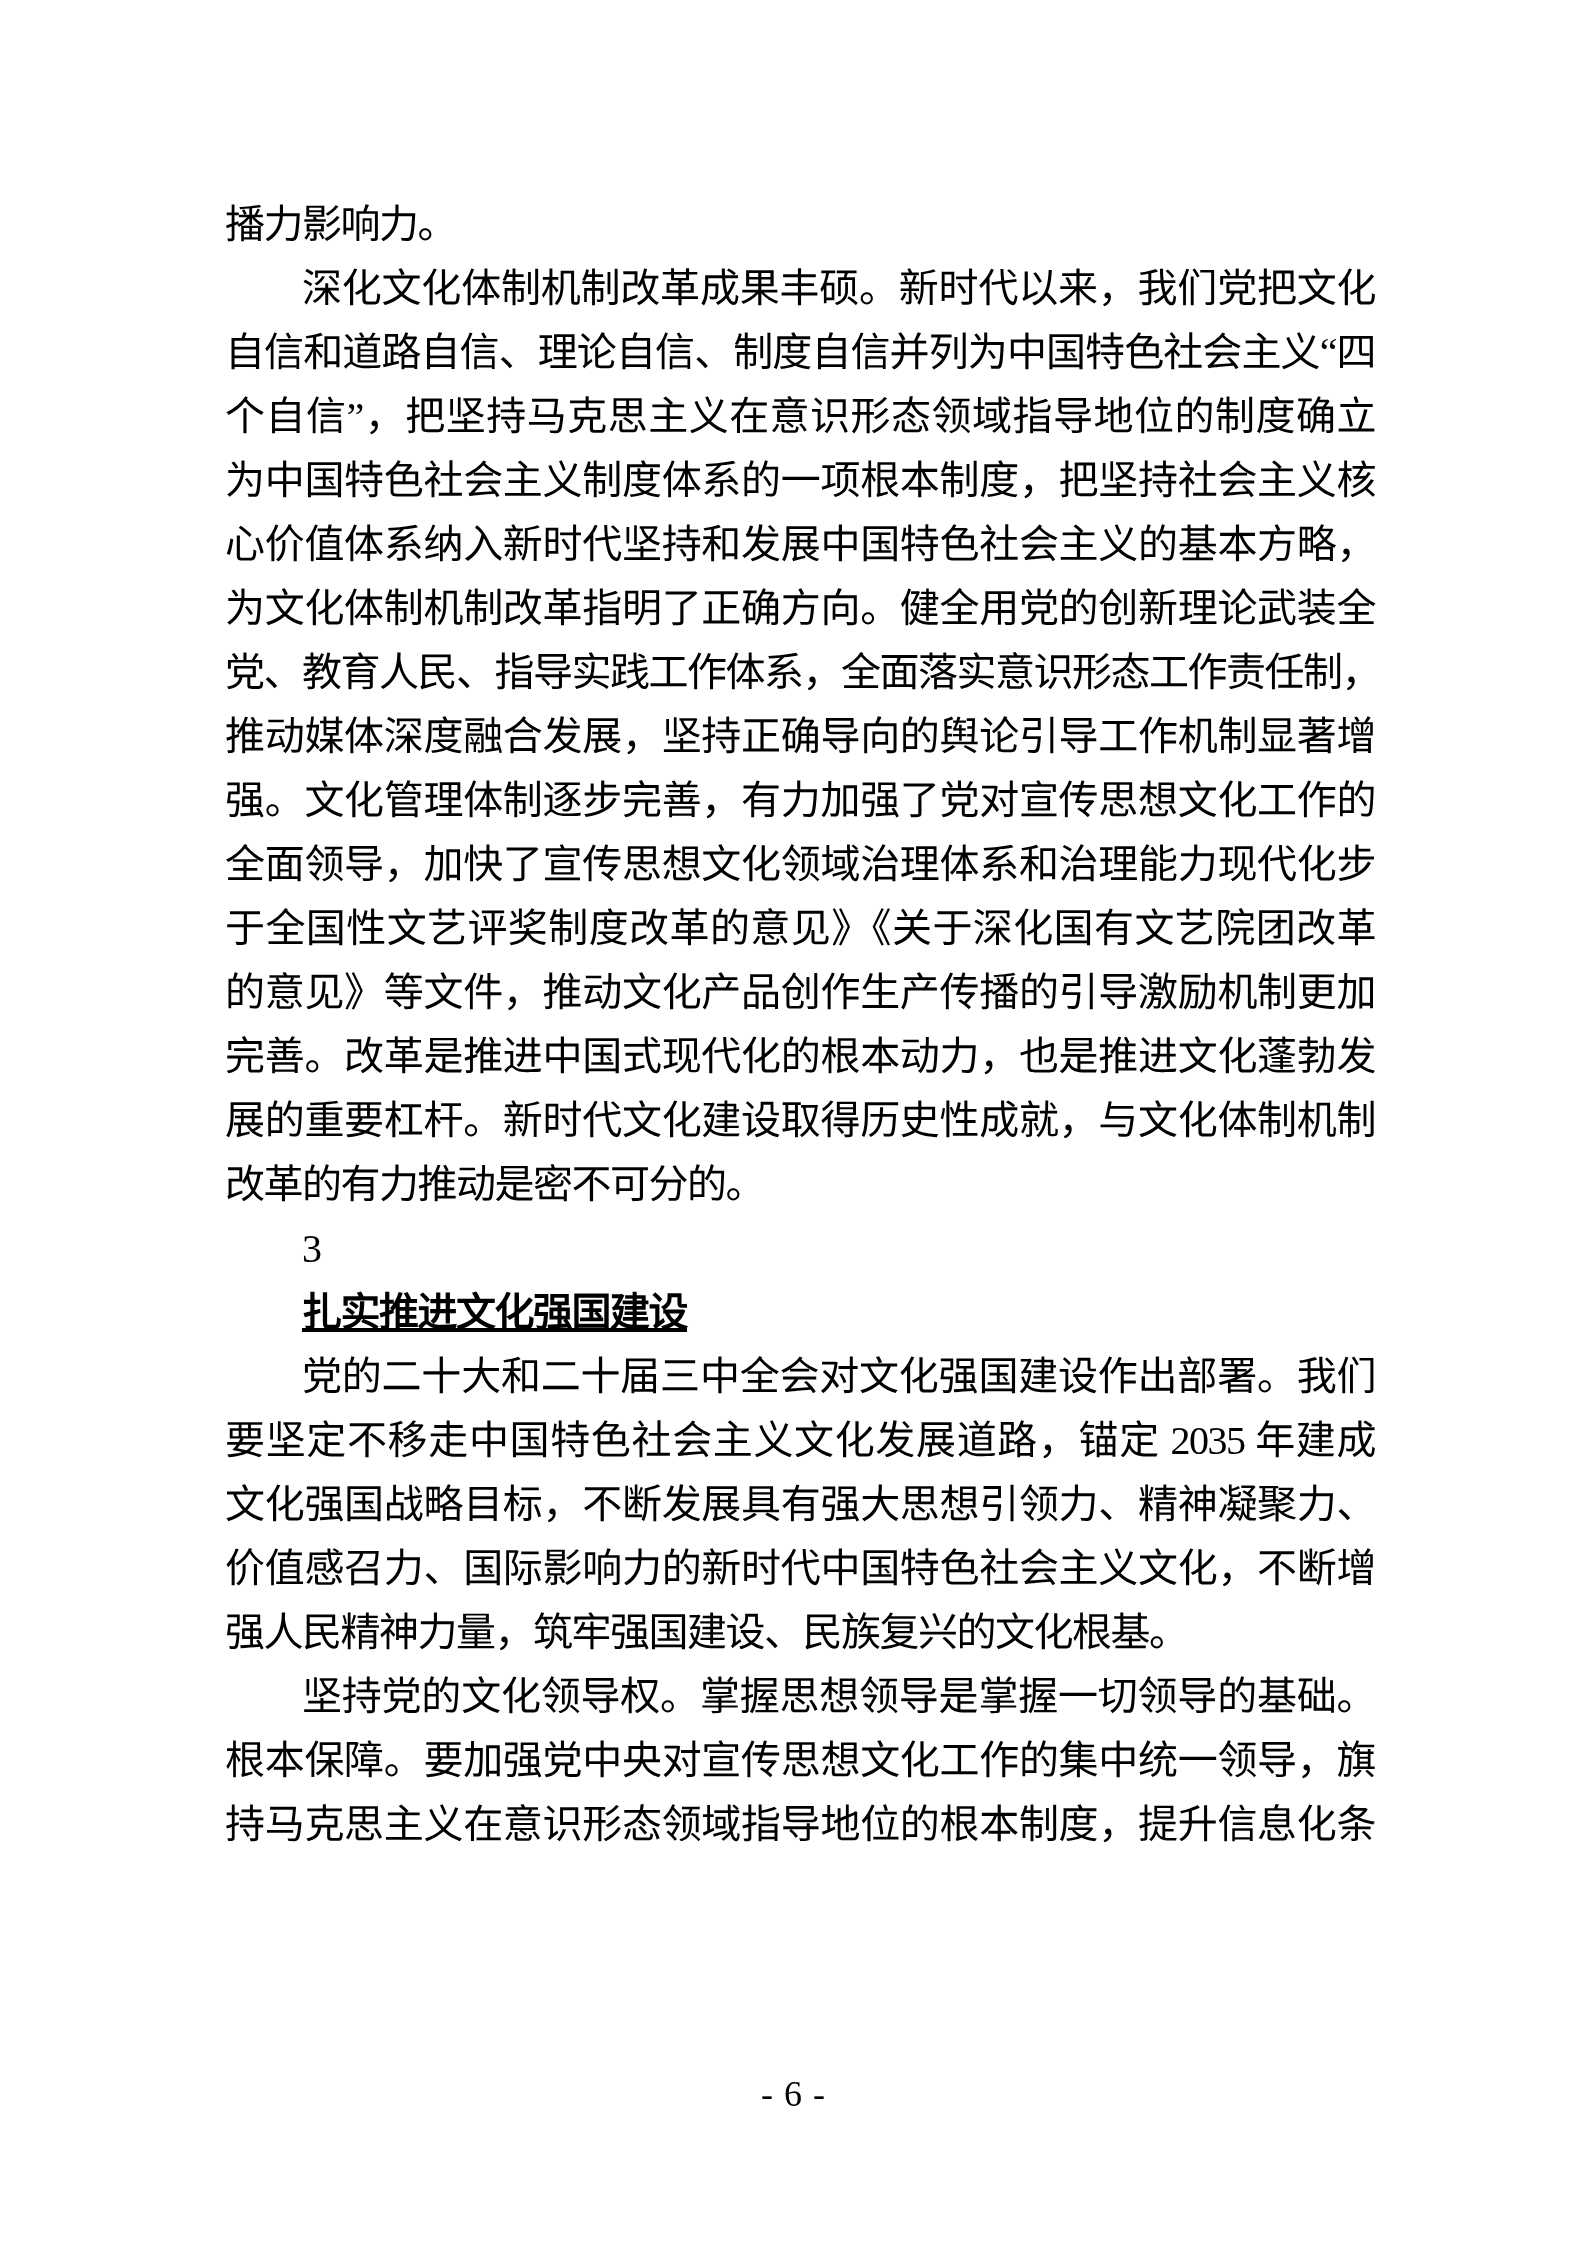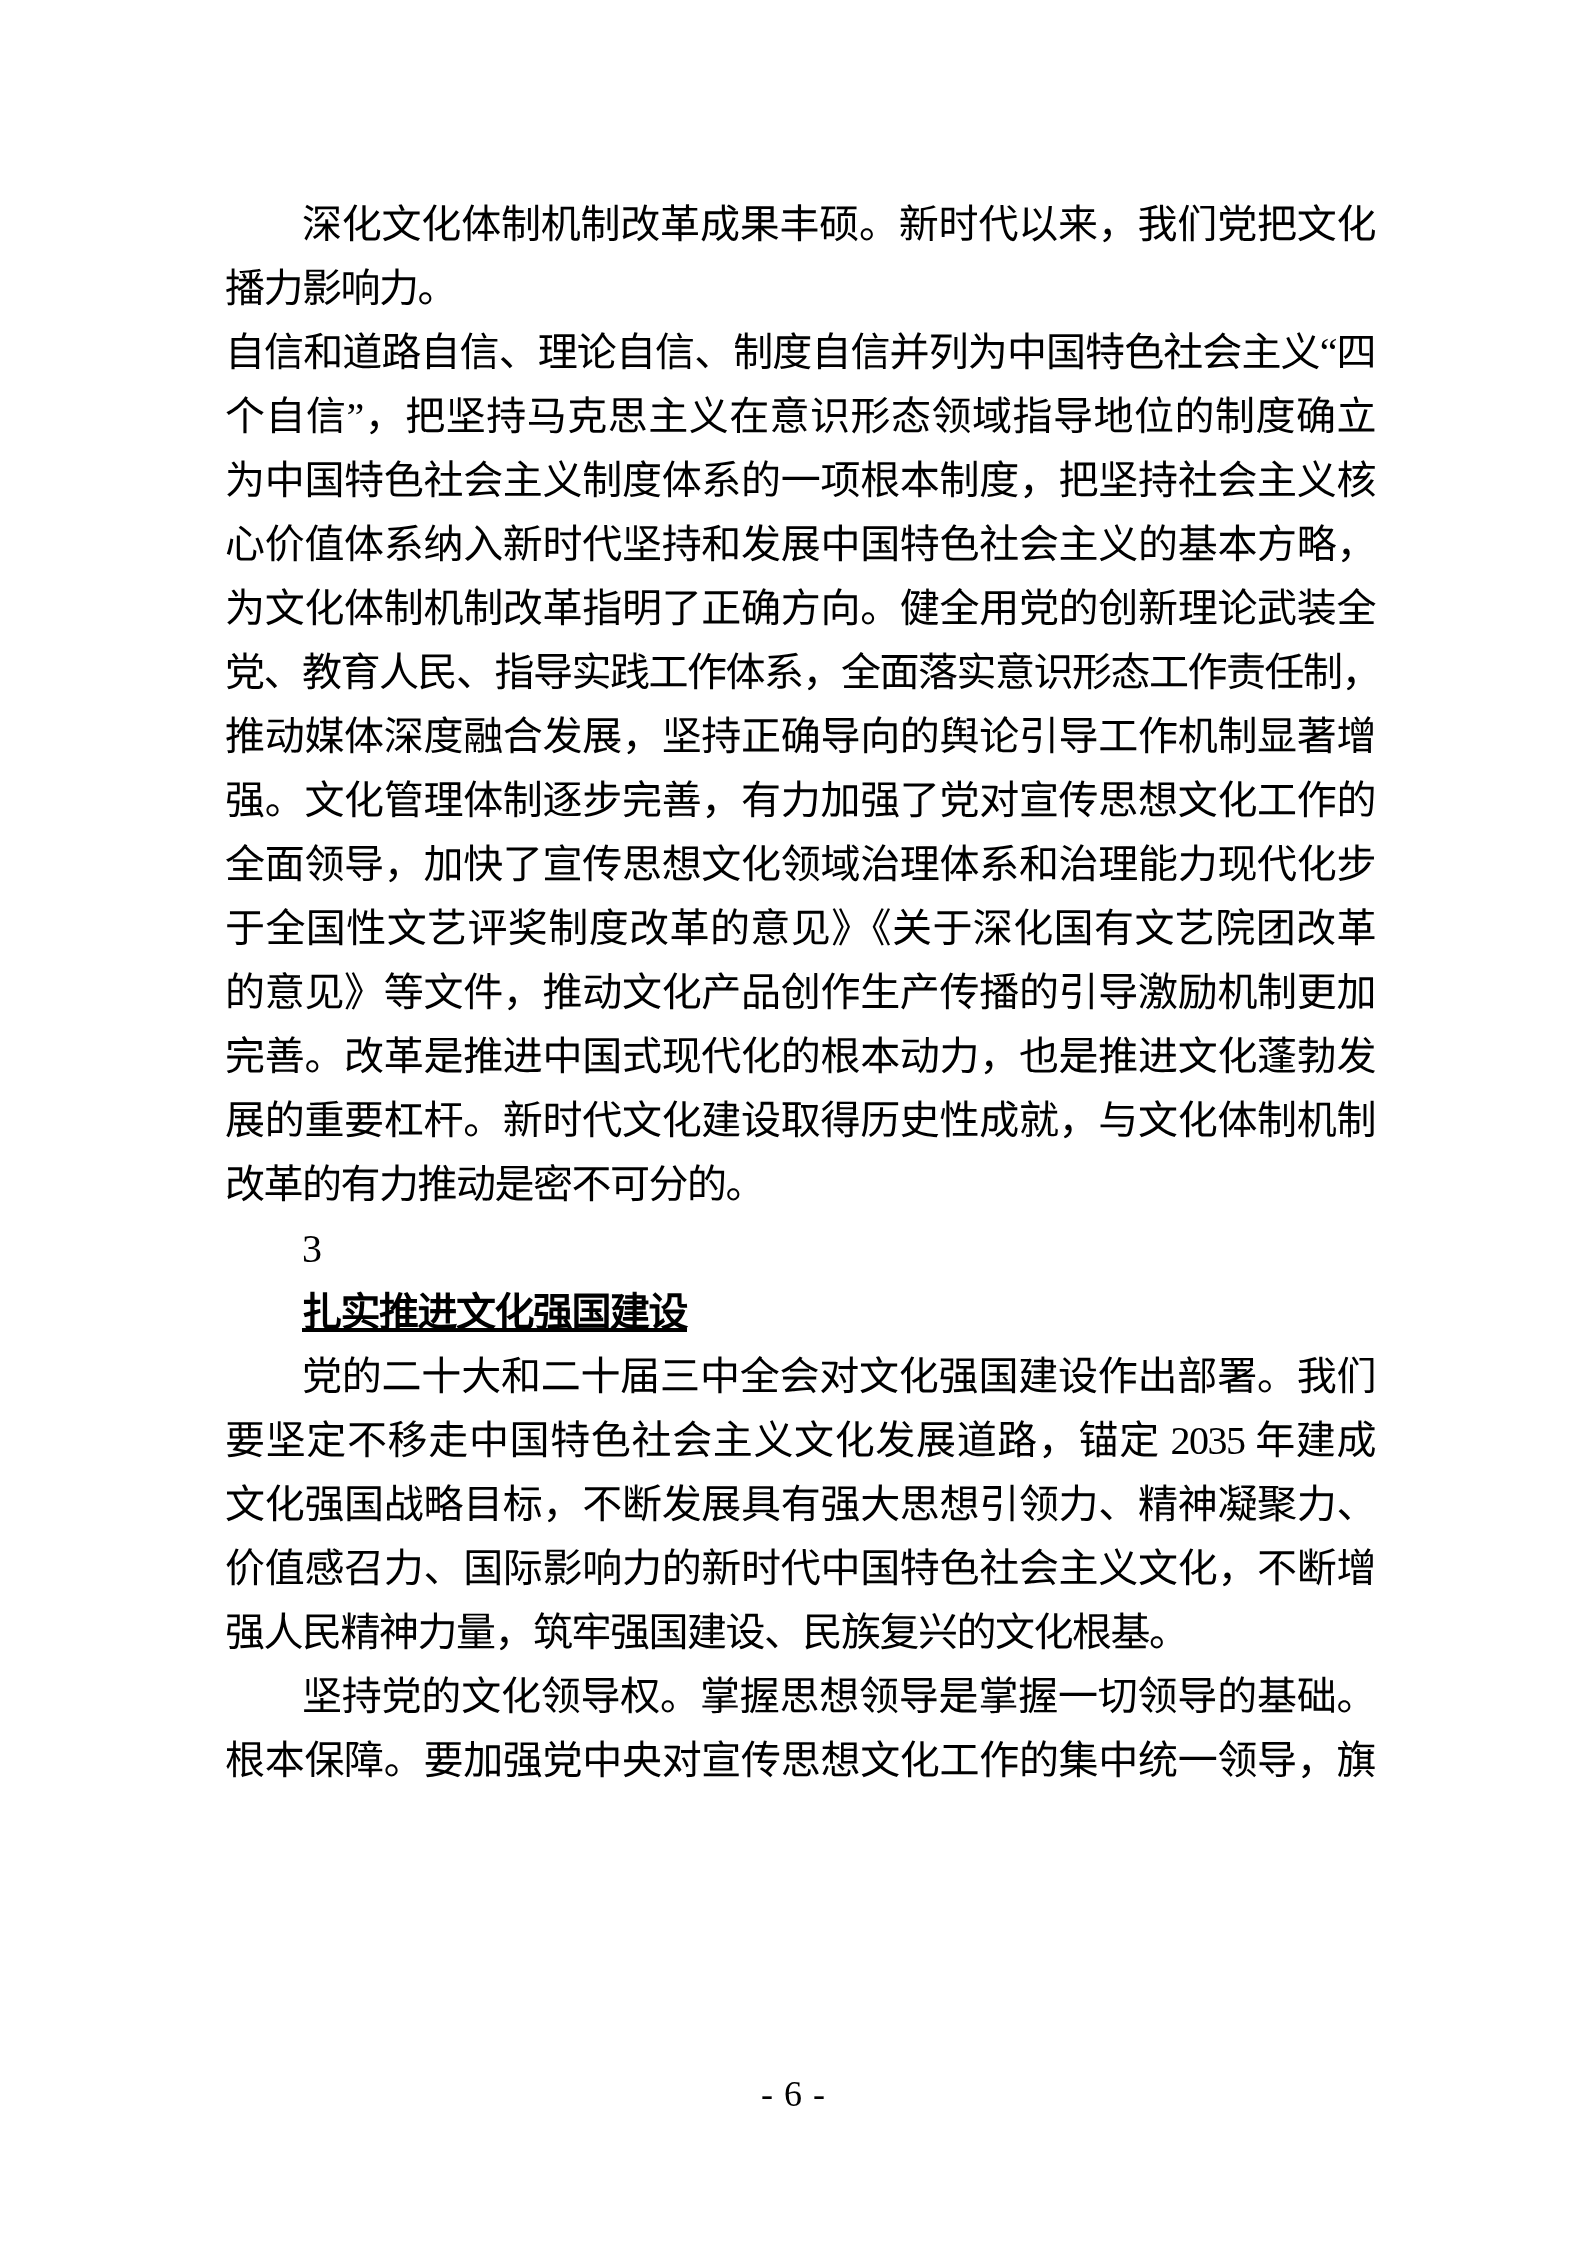--- a/index.html
+++ b/index.html
@@ -53,22 +53,22 @@
     line-height: 44px;
     letter-spacing: 1px;
     font-family: "Liberation Serif", serif;
   }
 </style>
 </head>
 <body>
 
 <div class="page">
   <div class="content">
+    <div class="line">播力影响力。</div>
     <div class="line indent j">深化文化体制机制改革成果丰硕。新时代以来，我们党把文化</div>
-    <div class="line">播力影响力。</div>
     <div class="line j">自信和道路自信、理论自信、制度自信并列为中国特色社会主义“四</div>
     <div class="line j">个自信”，把坚持马克思主义在意识形态领域指导地位的制度确立</div>
     <div class="line j">为中国特色社会主义制度体系的一项根本制度，把坚持社会主义核</div>
     <div class="line j">心价值体系纳入新时代坚持和发展中国特色社会主义的基本方略，</div>
     <div class="line j">为文化体制机制改革指明了正确方向。健全用党的创新理论武装全</div>
     <div class="line j">党、教育人民、指导实践工作体系，全面落实意识形态工作责任制，</div>
     <div class="line j">推动媒体深度融合发展，坚持正确导向的舆论引导工作机制显著增</div>
     <div class="line j">强。文化管理体制逐步完善，有力加强了党对宣传思想文化工作的</div>
     <div class="line j">全面领导，加快了宣传思想文化领域治理体系和治理能力现代化步</div>
     <div class="line j">于全国性文艺评奖制度改革的意见》《关于深化国有文艺院团改革</div>
@@ -78,15 +78,16 @@
     <div class="line">改革的有力推动是密不可分的。</div>
     <div class="line indent">3</div>
     <div class="line indent bold">扎实推进文化强国建设</div>
     <div class="line indent j">党的二十大和二十届三中全会对文化强国建设作出部署。我们</div>
     <div class="line j">要坚定不移走中国特色社会主义文化发展道路，锚定 2035 年建成</div>
     <div class="line j">文化强国战略目标，不断发展具有强大思想引领力、精神凝聚力、</div>
     <div class="line j">价值感召力、国际影响力的新时代中国特色社会主义文化，不断增</div>
     <div class="line">强人民精神力量，筑牢强国建设、民族复兴的文化根基。</div>
     <div class="line indent j">坚持党的文化领导权。掌握思想领导是掌握一切领导的基础。</div>
     <div class="line j">根本保障。要加强党中央对宣传思想文化工作的集中统一领导，旗</div>
+    <div class="line j">持马克思主义在意识形态领域指导地位的根本制度，提升信息化条</div>
   </div>
   <div class="footer">- 6 -</div>
 </div>
 
 </body></html>

